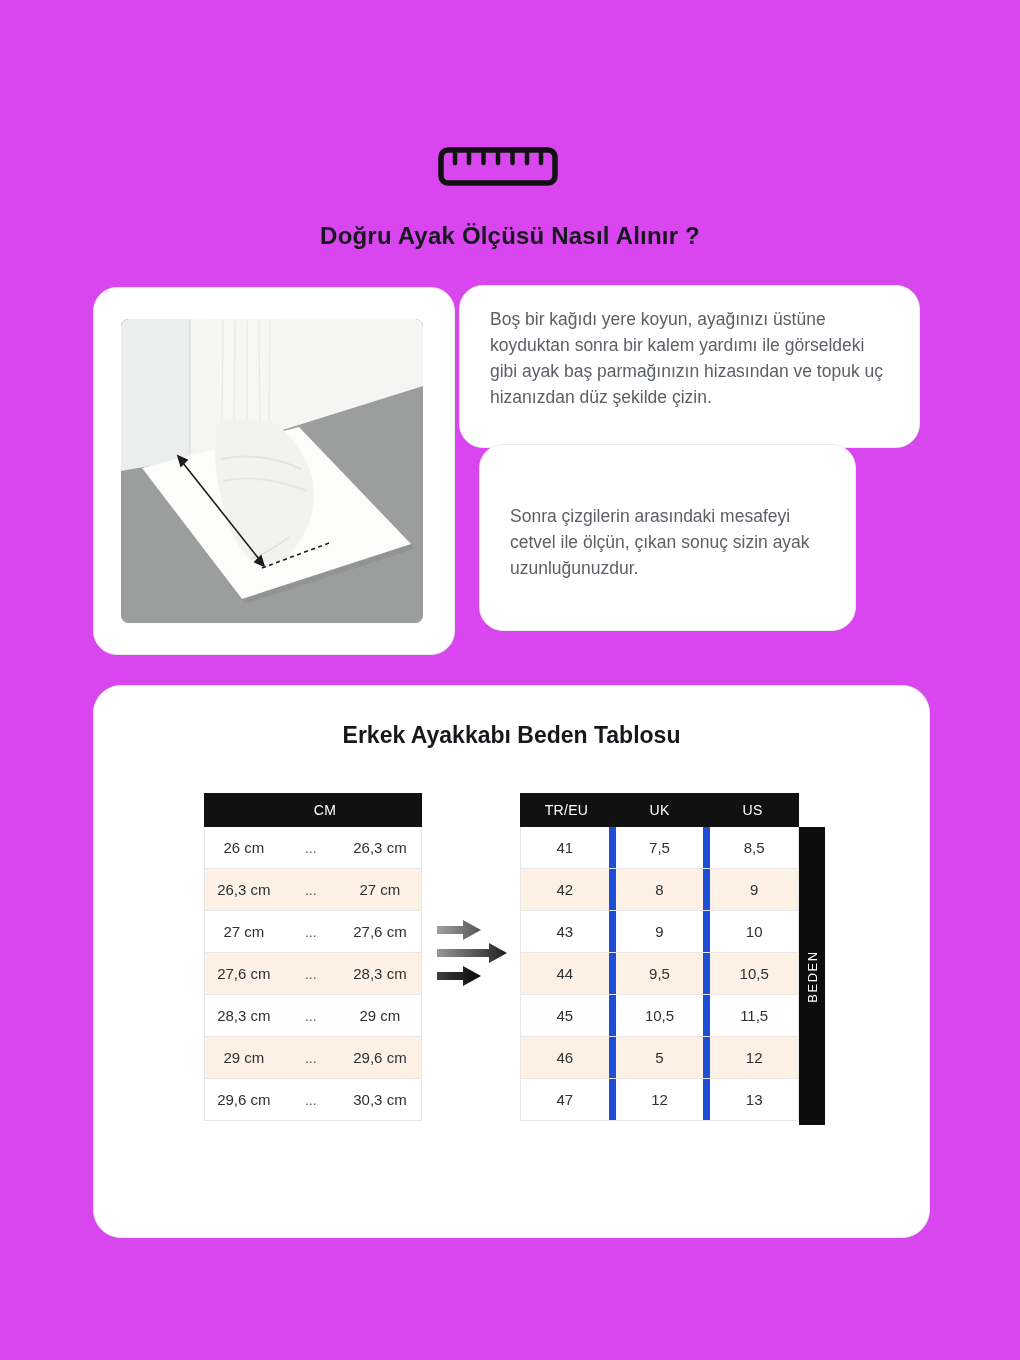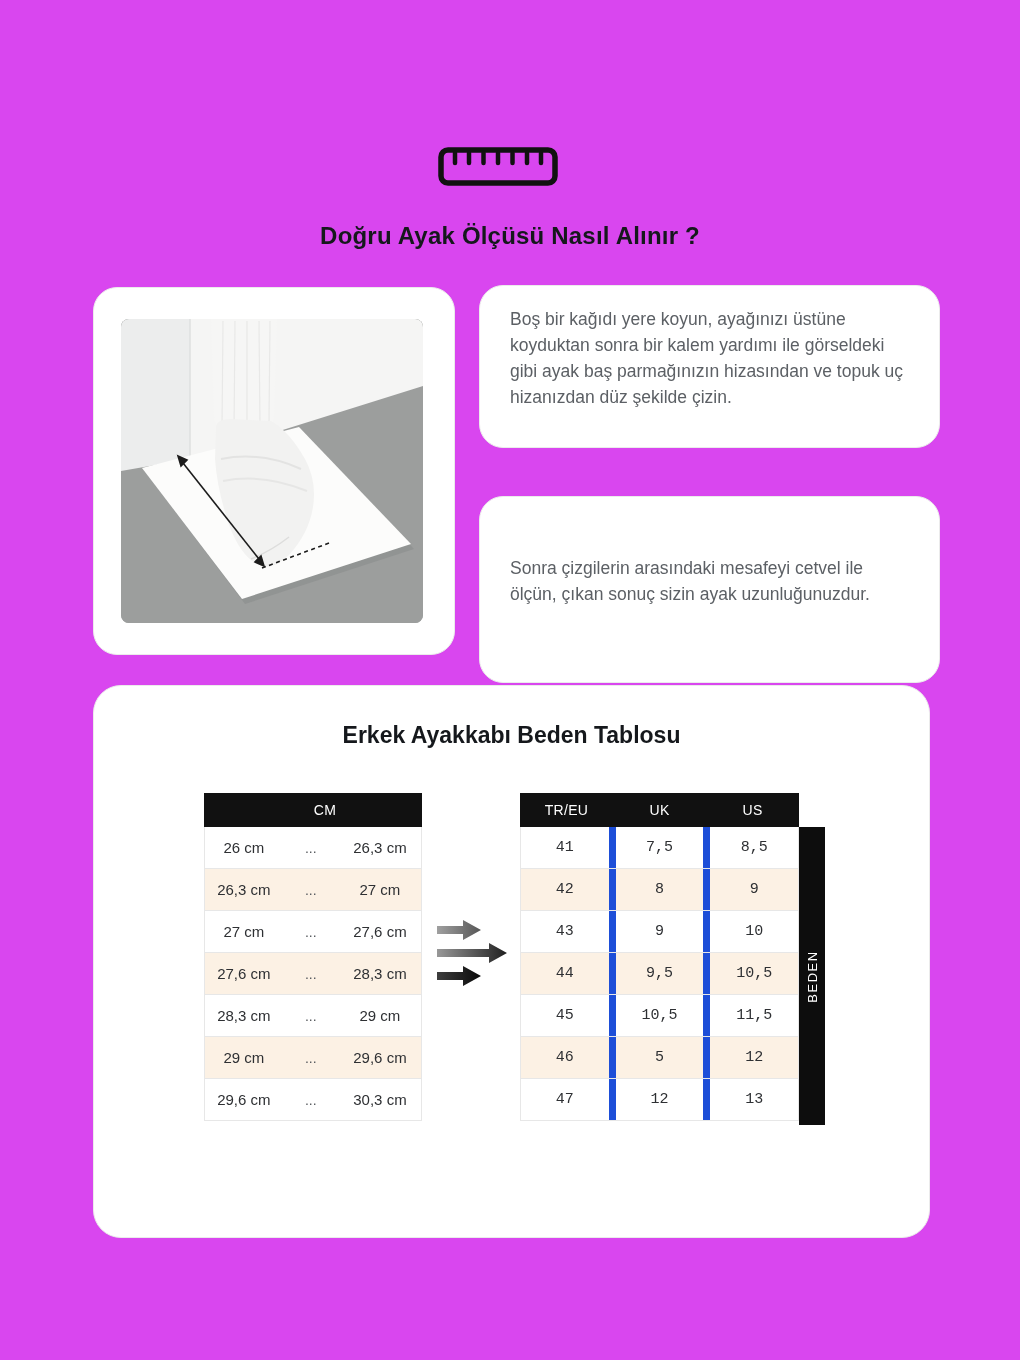--- a/index.html
+++ b/index.html
@@ -20,22 +20,22 @@
   
   .card {
     position:absolute; background:#ffffff;
     border:1px solid #ebebeb; border-radius:24px;
   }
   .photo-card { left:93px; top:287px; width:362px; height:368px; }
   .photo-frame {
     position:absolute; left:27px; top:31px; width:302px; height:304px;
     border-radius:8px; overflow:hidden; background:#9c9e9d;
   }
-  .text-card-1 { left:479px; top:285px; width:461px; height:163px; }
-  .text-card-2 { left:479px; top:496px; width:461px; height:187px; }
+  .text-card-1 { left:459px; top:285px; width:461px; height:163px; }
+  .text-card-2 { left:479px; top:444px; width:377px; height:187px; }
   .card-text {
     position:absolute; left:30px; right:26px;
     font-size:17.5px; line-height:26px; color:#5c6065;
   }
   .text-card-1 .card-text { top:20px; }
   .text-card-2 .card-text { top:58px; }
   
   .table-card { left:93px; top:685px; width:837px; height:553px; border-radius:28px; }
   .table-title {
     position:absolute; left:0; top:36px; width:100%;
@@ -52,21 +52,21 @@
   .size-table .tbl-header span { flex:1; text-align:center; }
   .tbl-row {
     height:42px; display:flex; align-items:center;
     background:#ffffff; border:1px solid #e7e7e7; border-top:none;
     font-size:15px; color:#2e3033;
   }
   .tbl-row.alt { background:#fcf1e4; }
   .cm-table .cell-a { width:36%; text-align:center; }
   .cm-table .cell-dots { width:26%; text-align:center; color:#55585c; font-size:14px; }
   .cm-table .cell-b { width:38%; text-align:center; }
-  .size-table .s-cell { flex:1; text-align:center; height:100%; display:flex; align-items:center; justify-content:center;font-family:Liberation Mono, monospace; }
+  .size-table .s-cell { flex:1; text-align:center; height:100%; display:flex; align-items:center; justify-content:center; }
   .size-table .s-cell + .s-cell { border-left:7px solid #1d4ed8; }
   
   .beden-bar {
     position:absolute; left:799px; top:827px; width:26px; height:298px;
     background:#0d0d0d; display:flex; align-items:center; justify-content:center;
   }
   .beden-bar span {
     color:#ffffff; font-size:13px; letter-spacing:1.5px;
     transform:rotate(-90deg); white-space:nowrap;
   }

